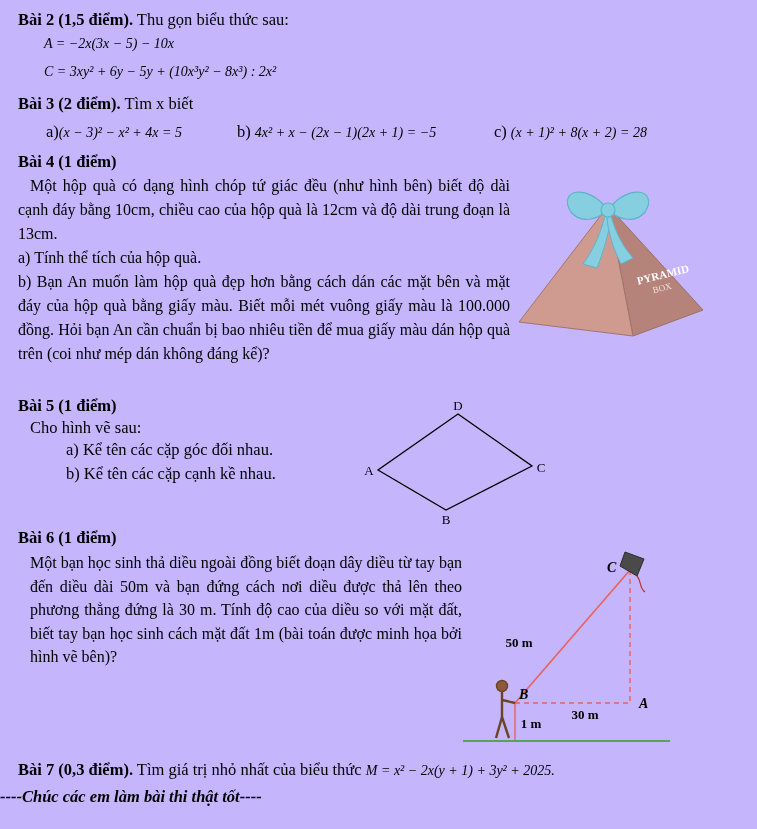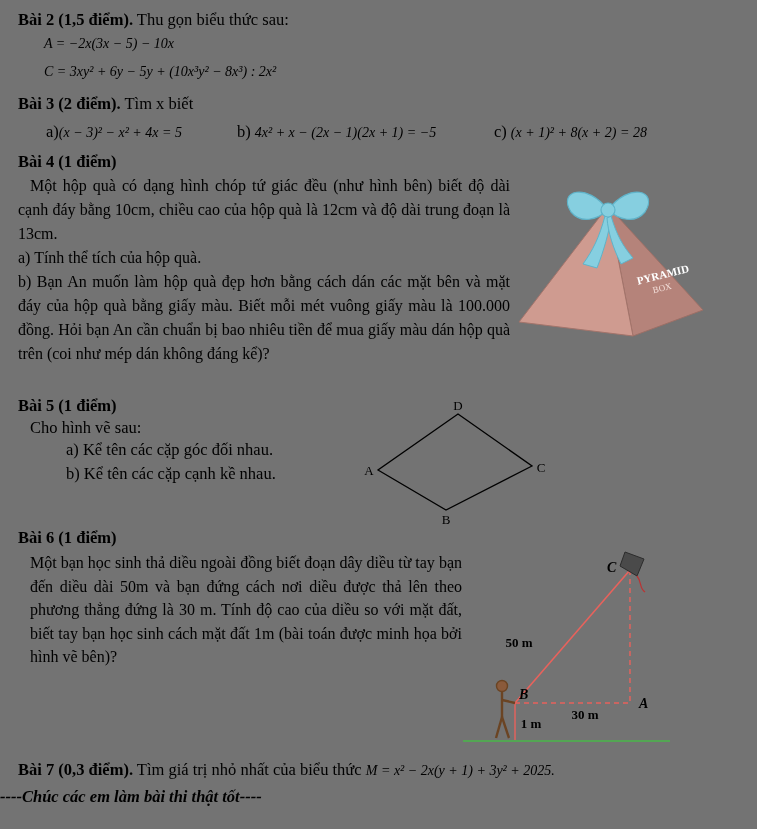--- a/index.html
+++ b/index.html
@@ -1,19 +1,19 @@
 <!DOCTYPE html>
 <html><head>
 <meta charset="utf-8">
 <style>
   html,body{margin:0;padding:0;background:#ffffff;}
   .page{
     position:relative;
     width:757px;height:829px;
-    background:#737373;
+    background:#c4b5fd;
     font-family:"Liberation Serif", serif;
     font-size:16px;color:#000;
     overflow:hidden;
   }
   .abs{position:absolute;}
   .bold{font-weight:bold;}
   .math{font-style:italic;font-size:14px;}
   .heading{font-size:16.5px;}
   .body-text{font-size:16px;line-height:24px;text-align:justify;}
   .label-upright{font-style:normal;font-size:16.5px;}

